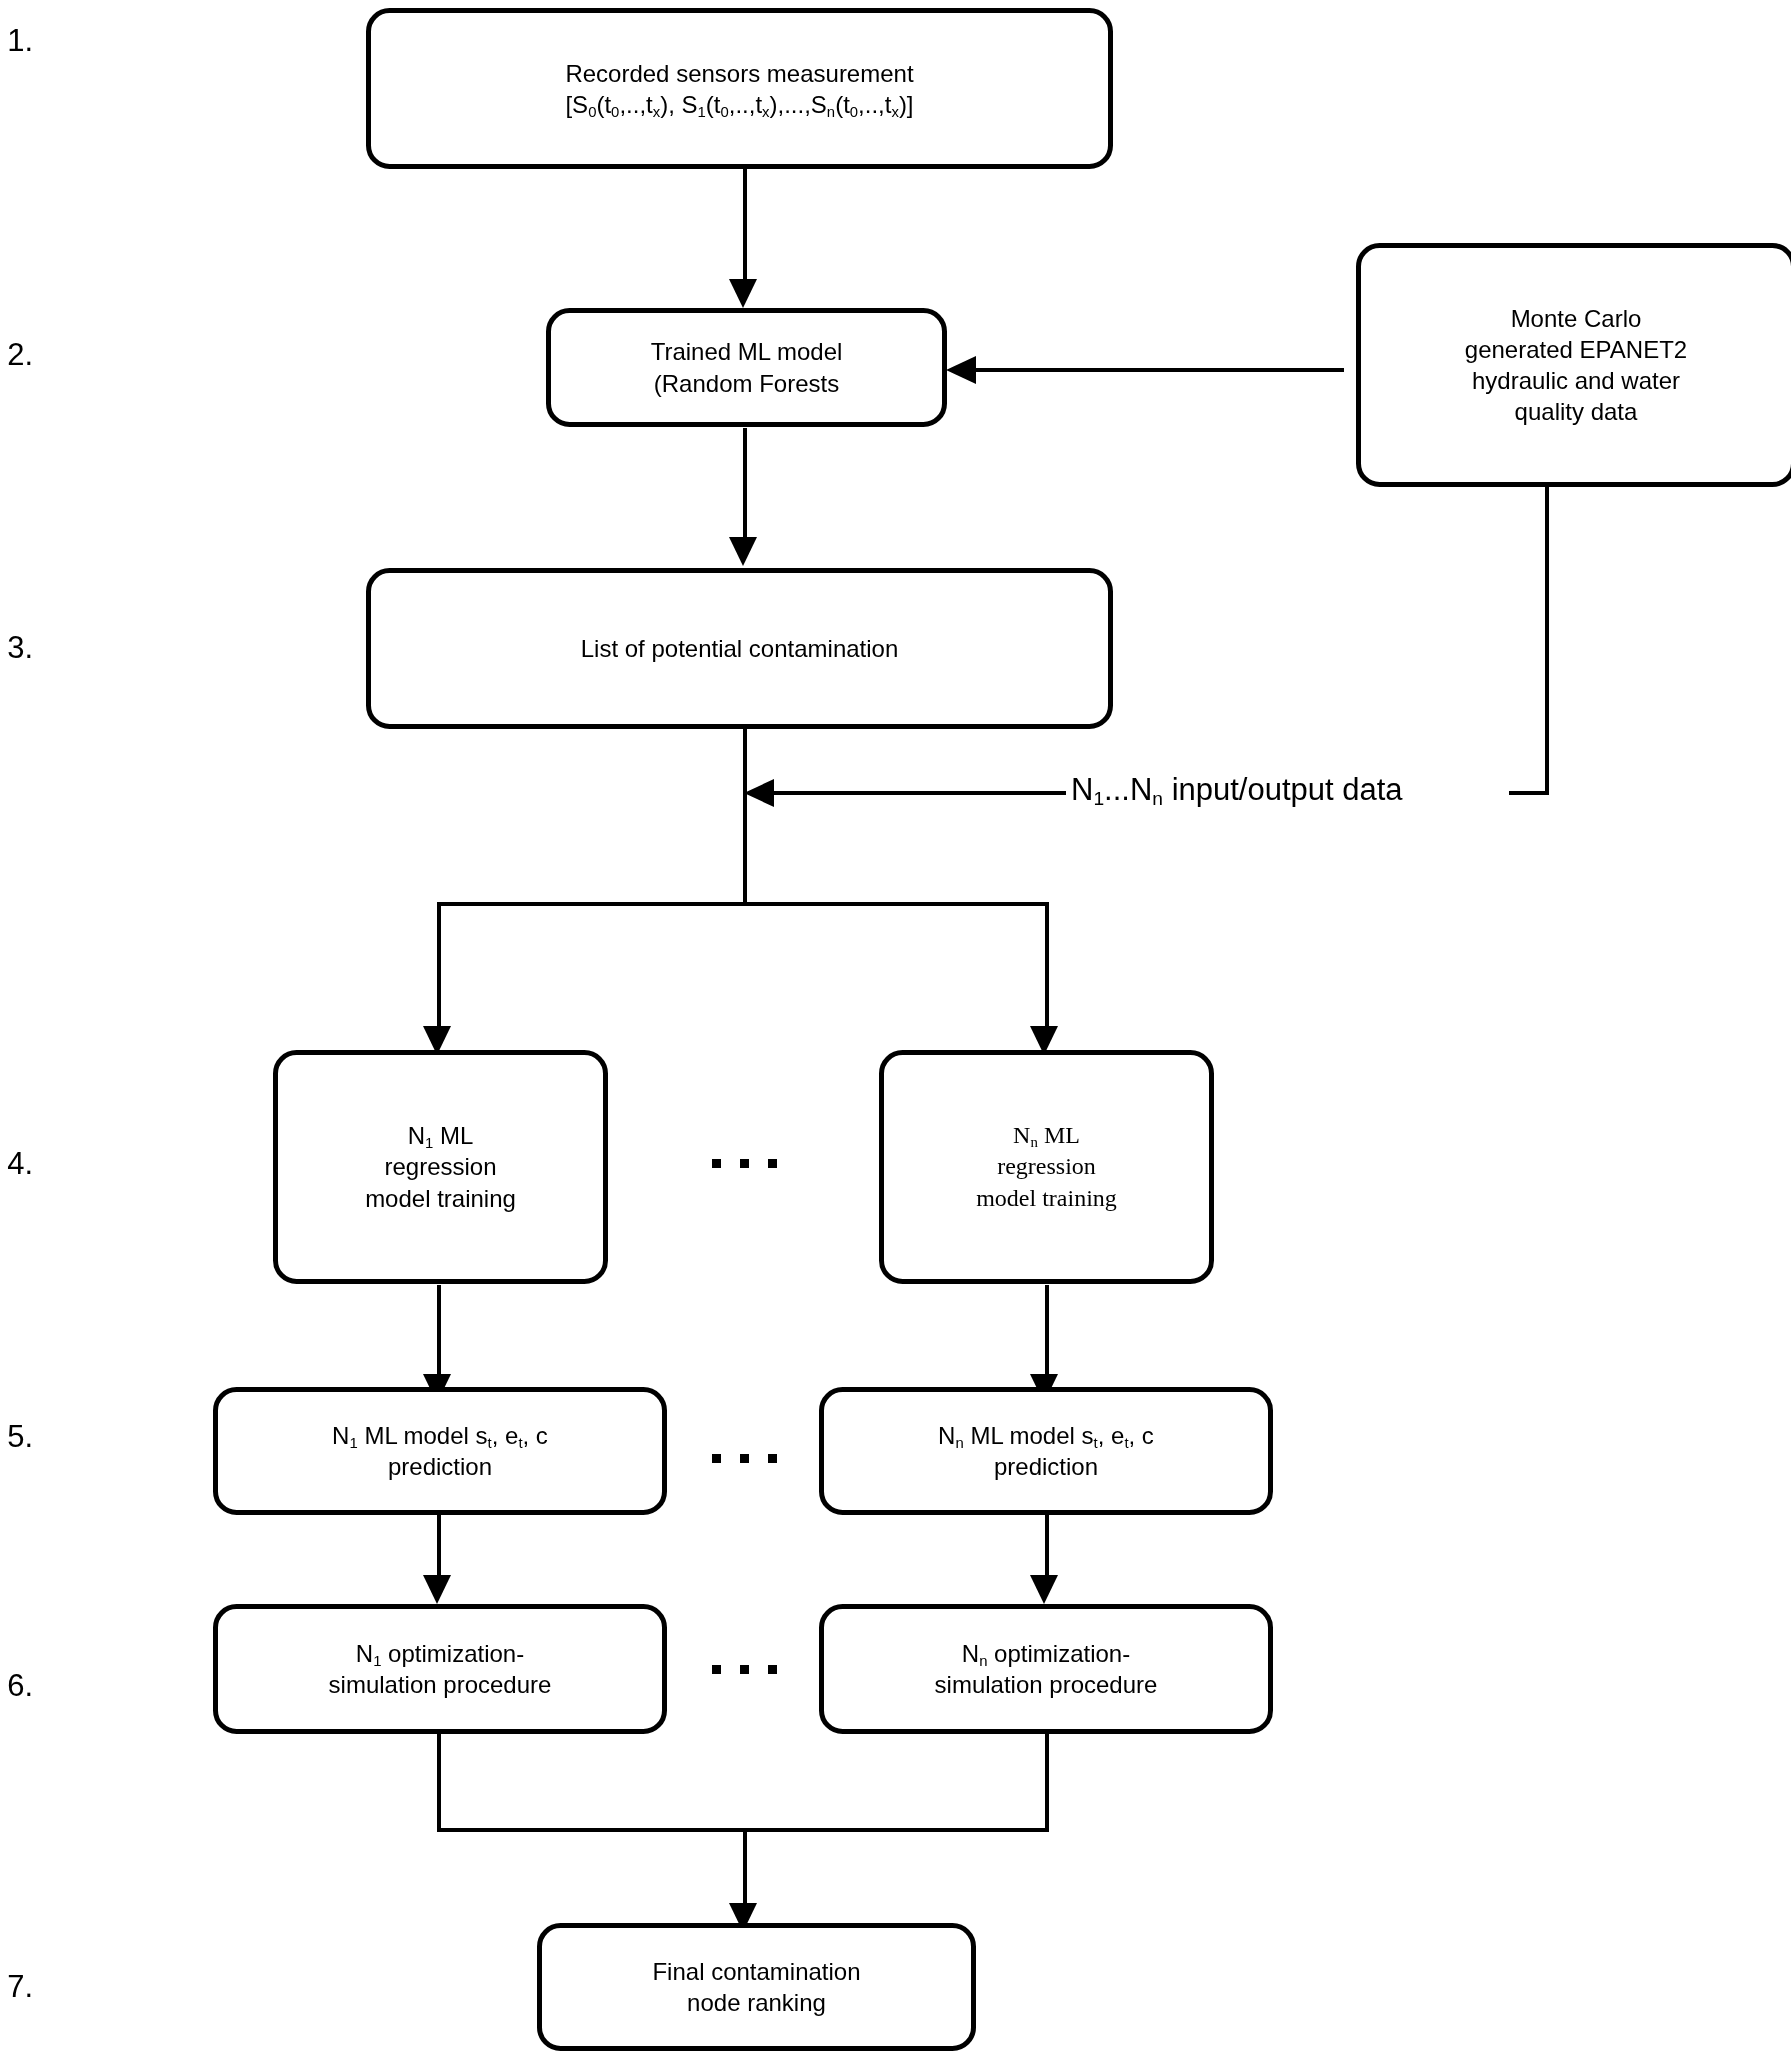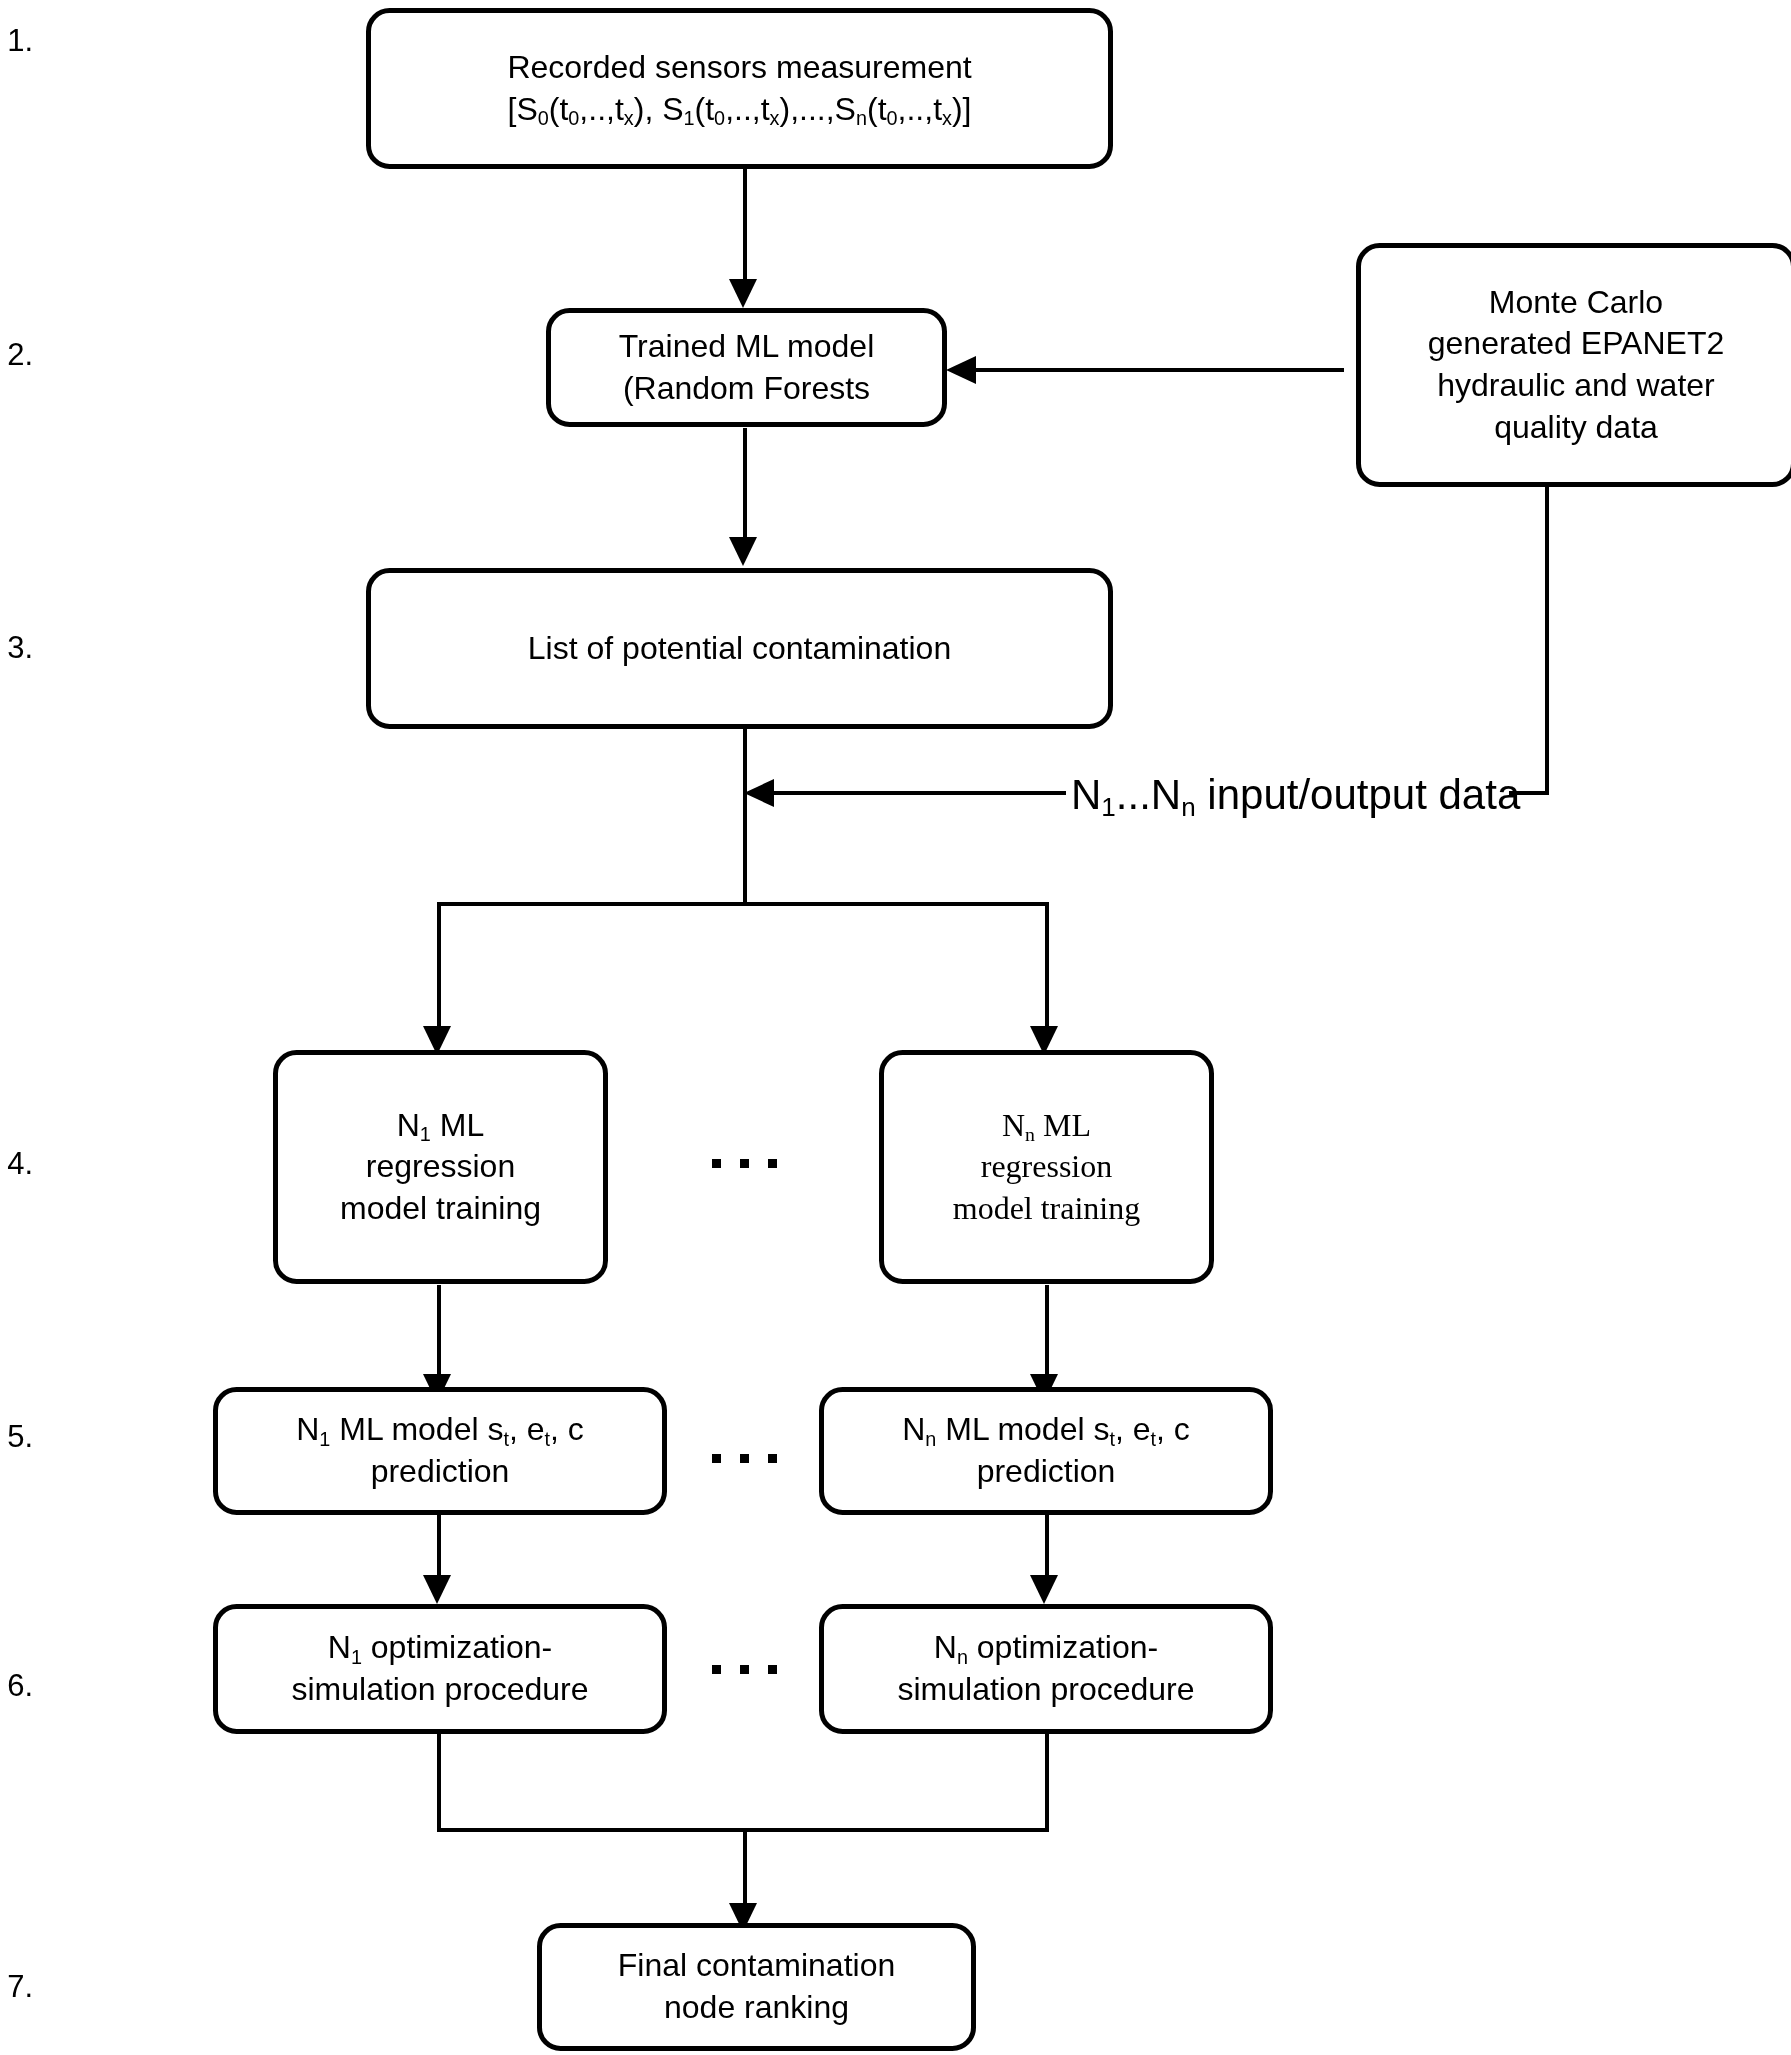--- a/index.html
+++ b/index.html
@@ -28,21 +28,21 @@
   .node{
     position:absolute;
     box-sizing:border-box;
     border:5.7px solid #000;
     border-radius:23.6px;
     background:#ffffff;
     display:flex;
     align-items:center;
     justify-content:center;
     text-align:center;
-    font-size:32px;
+    font-size:24px;
     line-height:1.30;
     color:#000;
     padding:3.1px 7.2px;
   }
   .node .txt{display:block;width:100%;}
 
   sub{
     font-size:0.62em;
     vertical-align:baseline;
     position:relative;
@@ -68,21 +68,21 @@
     border-top:29px solid #000;
   }
   .arrow-left{
     border-top:14.4px solid transparent;
     border-bottom:14.4px solid transparent;
     border-right:30px solid #000;
   }
 
   .edge-label{
     position:absolute;
-    font-size:42px;
+    font-size:31px;
     line-height:1;
     white-space:nowrap;
     color:#000;
   }
 
   .dots{
     position:absolute;
     display:flex;
     gap:19.5px;
     align-items:center;

